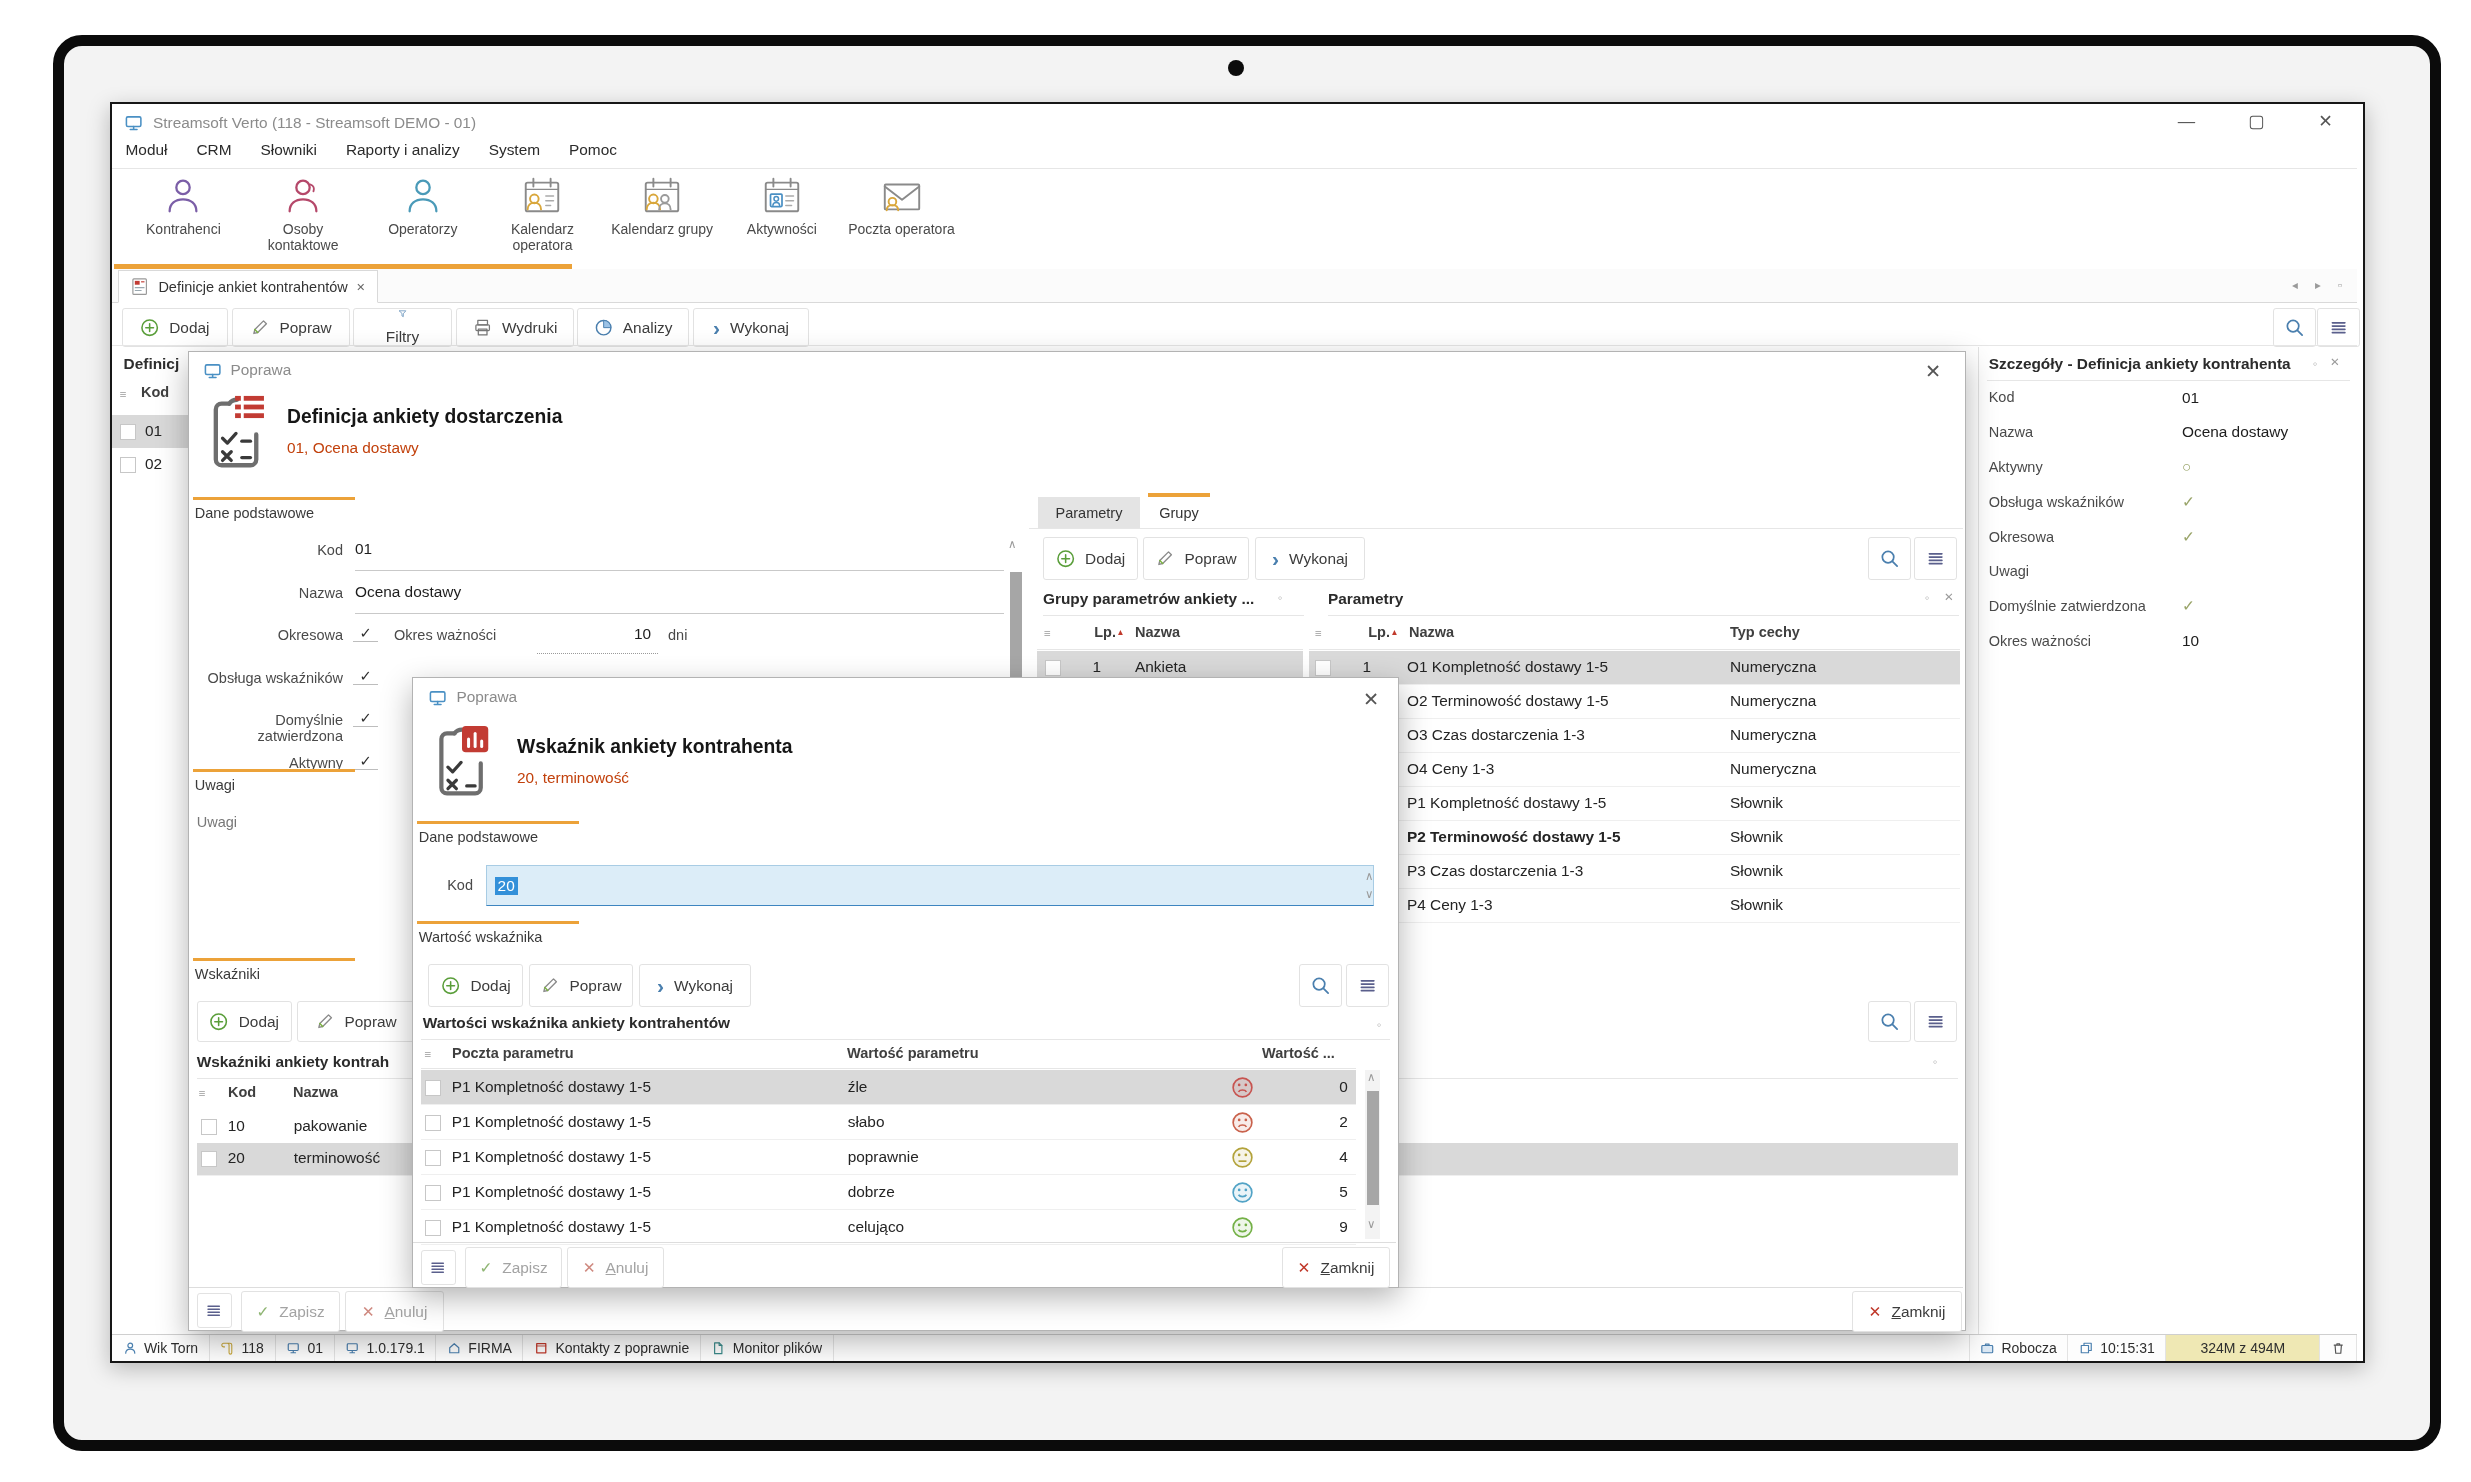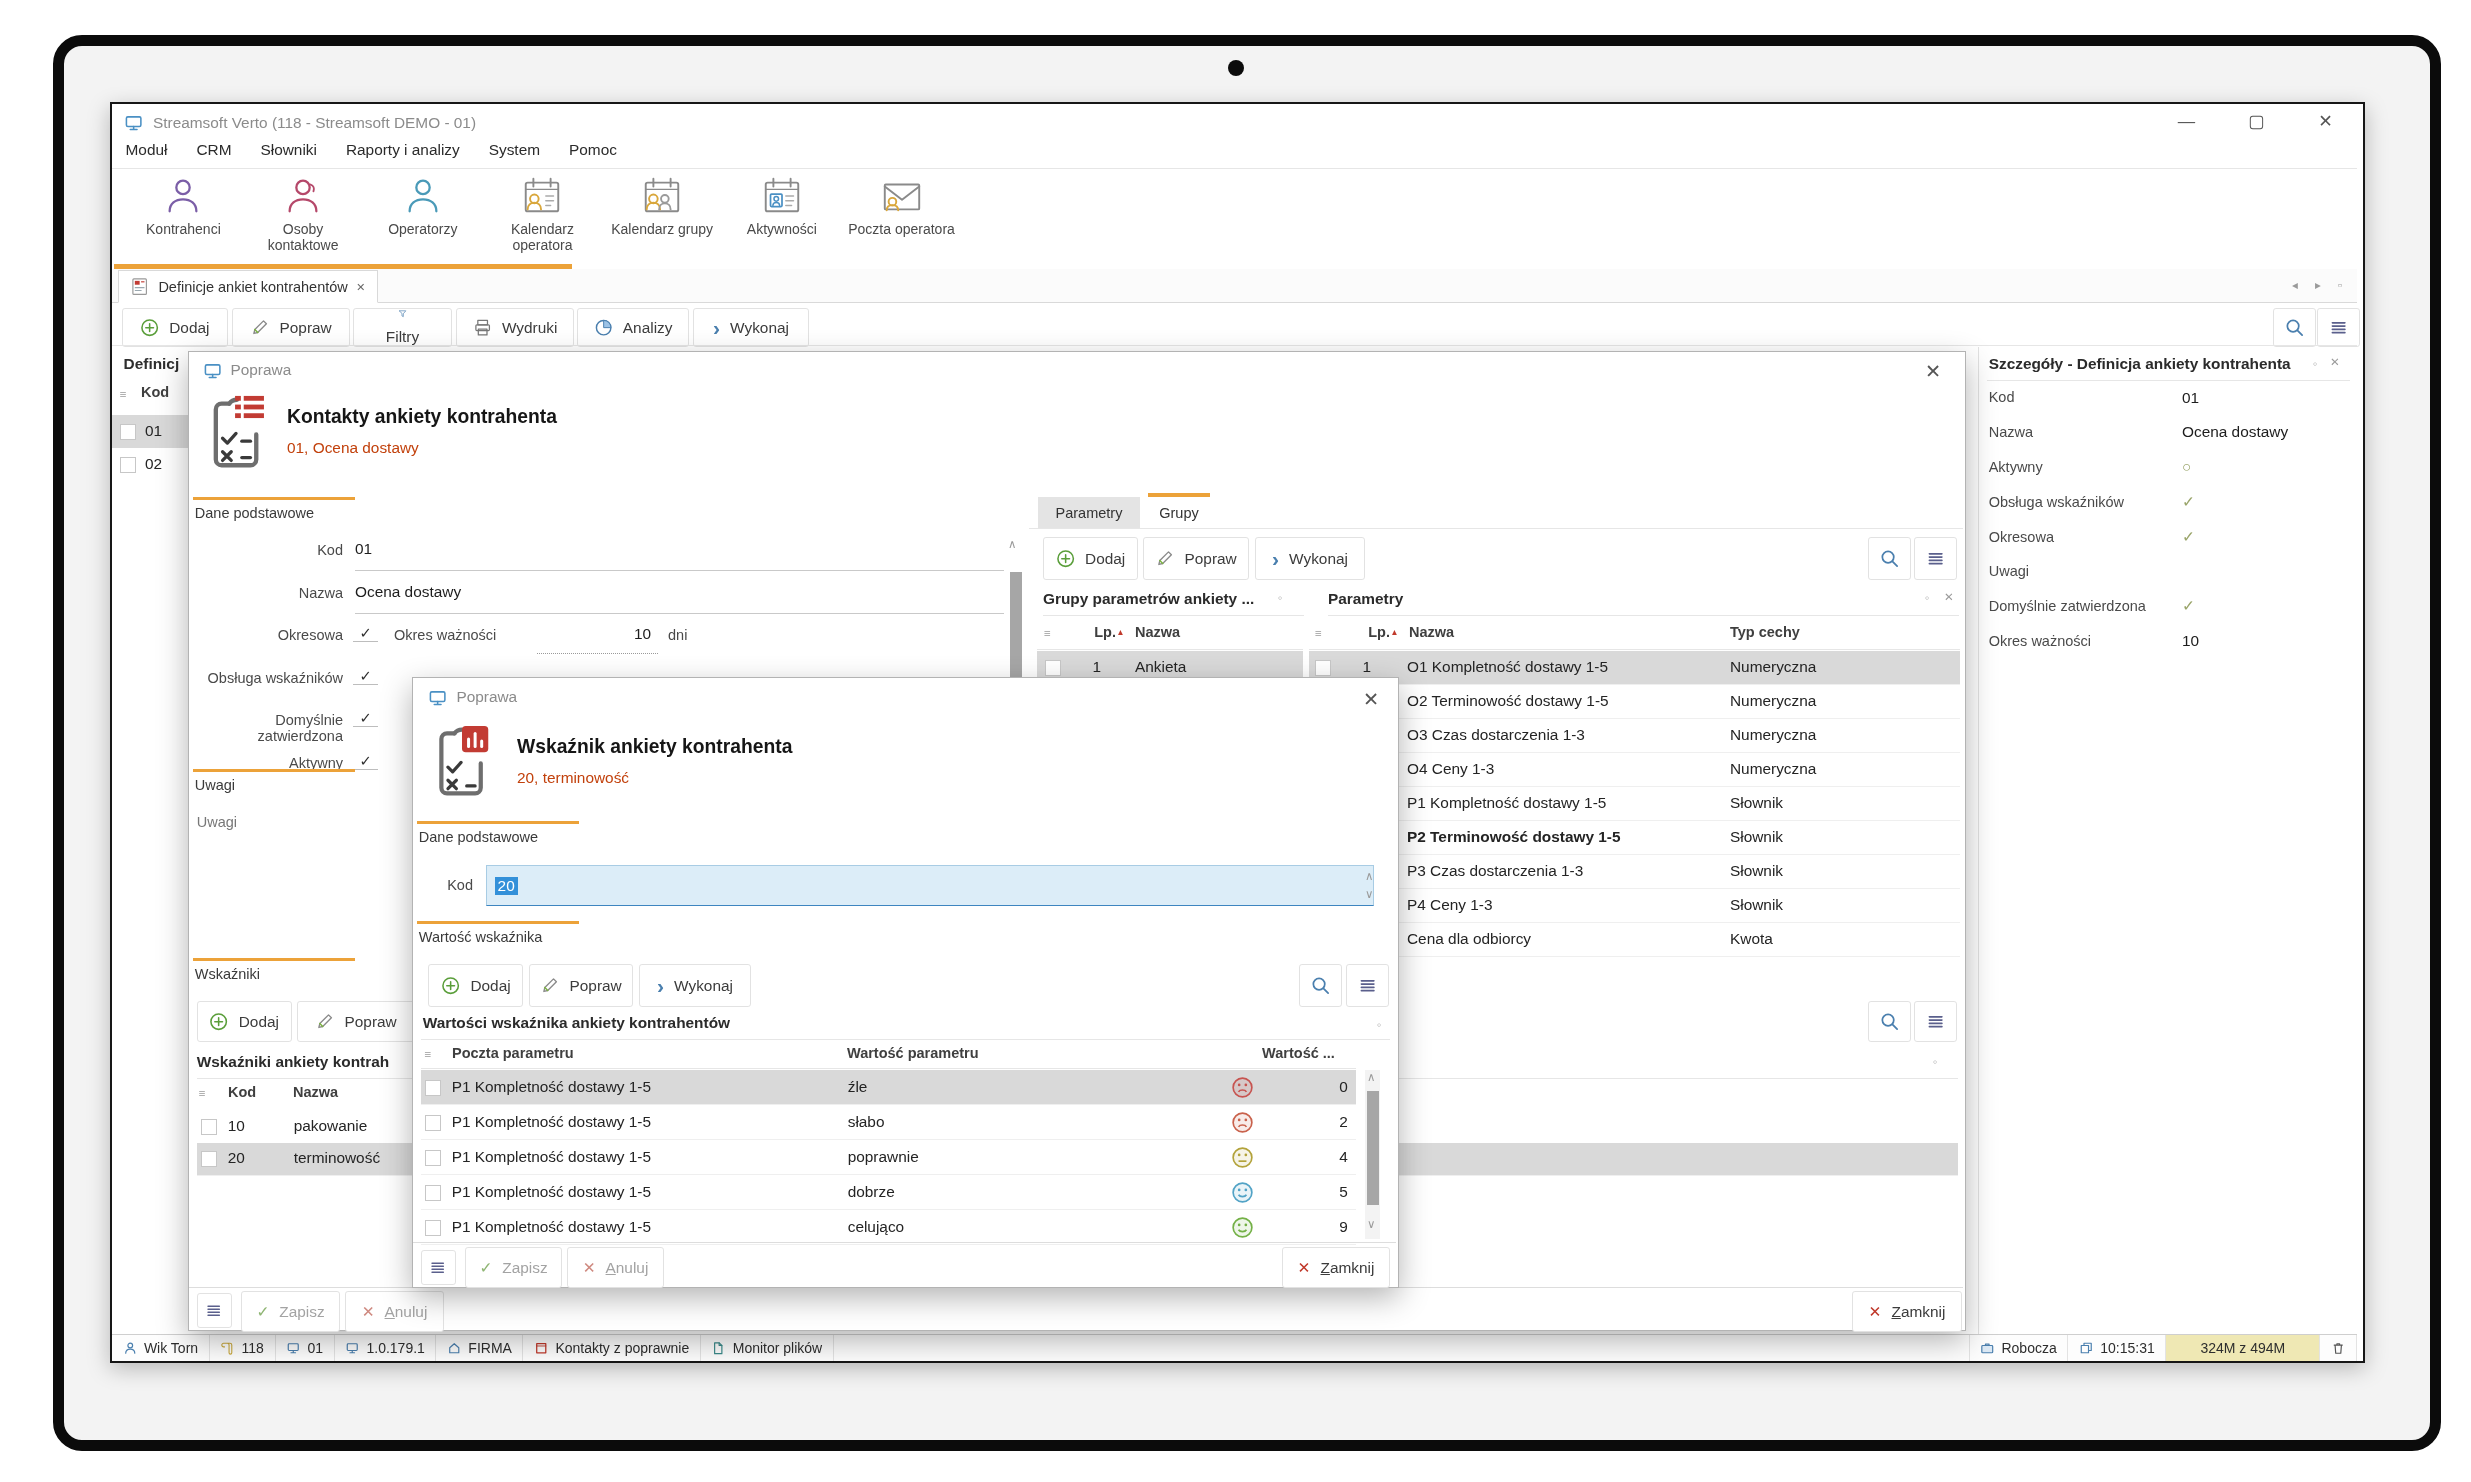--- a/index.html
+++ b/index.html
@@ -291,21 +291,21 @@
             <rect x="39" y="11" width="21" height="5"></rect>
             <rect x="30" y="20" width="6" height="5"></rect>
             <rect x="39" y="20" width="21" height="5"></rect>
           </g>
           <path d="M17 46l5 5 9-10" class="s" stroke="#3a3a3a" stroke-width="3.4"></path>
           <path d="M37 49h9" class="s" stroke="#3a3a3a" stroke-width="3.4"></path>
           <path d="M17 60l9 9M26 60l-9 9" class="s" stroke="#3a3a3a" stroke-width="3.4"></path>
           <path d="M37 66h9" class="s" stroke="#3a3a3a" stroke-width="3.4"></path>
         </svg>
     </div>
-    <div class="a h1" style="left:98px;top:54px;">Kontakty ankiety kontrahenta</div>
+    <div class="a h1" style="left:98px;top:54px;">Definicja ankiety dostarczenia</div>
     <div class="a h2" style="left:98px;top:87px;">01, Ocena dostawy</div>
 
     <div class="a sec-line" style="left:3.9px;top:145px;width:162px;"></div>
     <div class="a sec-label" style="left:5.8px;top:153px;">Dane podstawowe</div>
 
     <div class="a flabel" style="left:0;top:190px;width:154px;">Kod</div>
     <div class="a fval" style="left:166px;top:188px;">01</div>
     <div class="a fline" style="left:166px;top:218px;width:649px;"></div>
 
     <div class="a flabel" style="left:0;top:233px;width:154px;">Nazwa</div>
@@ -480,26 +480,20 @@
         <span class="cb a" style="left:5.8px;top:8.7px;"></span>
         <span class="td a" style="left:23px;top:6.8px;width:39px;text-align:right;">7</span>
         <span class="td a" style="left:98px;top:6.8px;">P3 Czas dostarczenia 1-3</span>
         <span class="td a" style="left:421px;top:6.8px;">Słownik</span>
       </div>
       <div class="row" style="position:relative;height:33px;">
         <span class="cb a" style="left:5.8px;top:8.7px;"></span>
         <span class="td a" style="left:23px;top:6.8px;width:39px;text-align:right;">8</span>
         <span class="td a" style="left:98px;top:6.8px;">P4 Ceny 1-3</span>
         <span class="td a" style="left:421px;top:6.8px;">Słownik</span>
-      </div>
-      <div class="row" style="position:relative;height:33px;">
-        <span class="cb a" style="left:5.8px;top:8.7px;"></span>
-        <span class="td a" style="left:23px;top:6.8px;width:39px;text-align:right;">9</span>
-        <span class="td a" style="left:98px;top:6.8px;">Cena dla odbiorcy</span>
-        <span class="td a" style="left:421px;top:6.8px;">Kwota</span>
       </div>
     </div>
 
     <div class="a" style="left:0;top:935px;width:1774px;height:43px;border-top:1px solid #ddd;"></div>
     <div class="a btn sq" style="left:7.7px;top:941px;height:33px;width:33px;">
       <svg width="17.4" height="17.4" viewBox="0 0 20 20">
           <path d="M3.5 5h13M3.5 8.4h13M3.5 11.8h13M3.5 15.2h13" class="s" stroke="#5A5F8C" stroke-width="1.7"></path>
         </svg>
     </div>
     <div class="a btn dis" style="left:52px;top:939px;width:97px;height:39px;">

